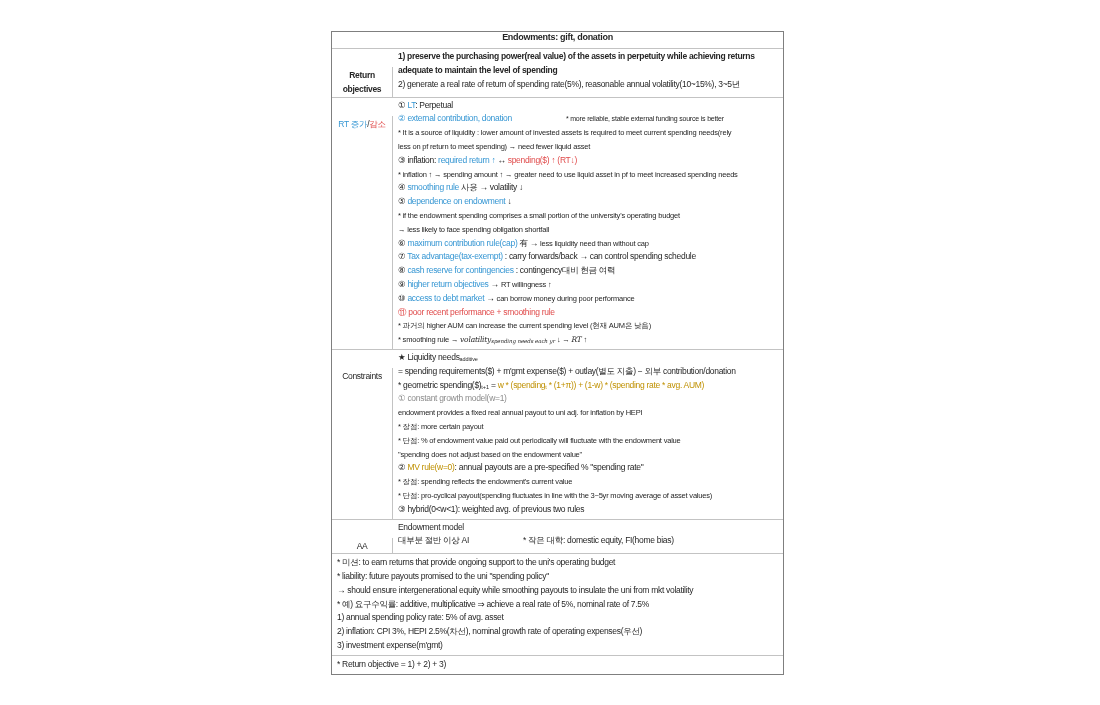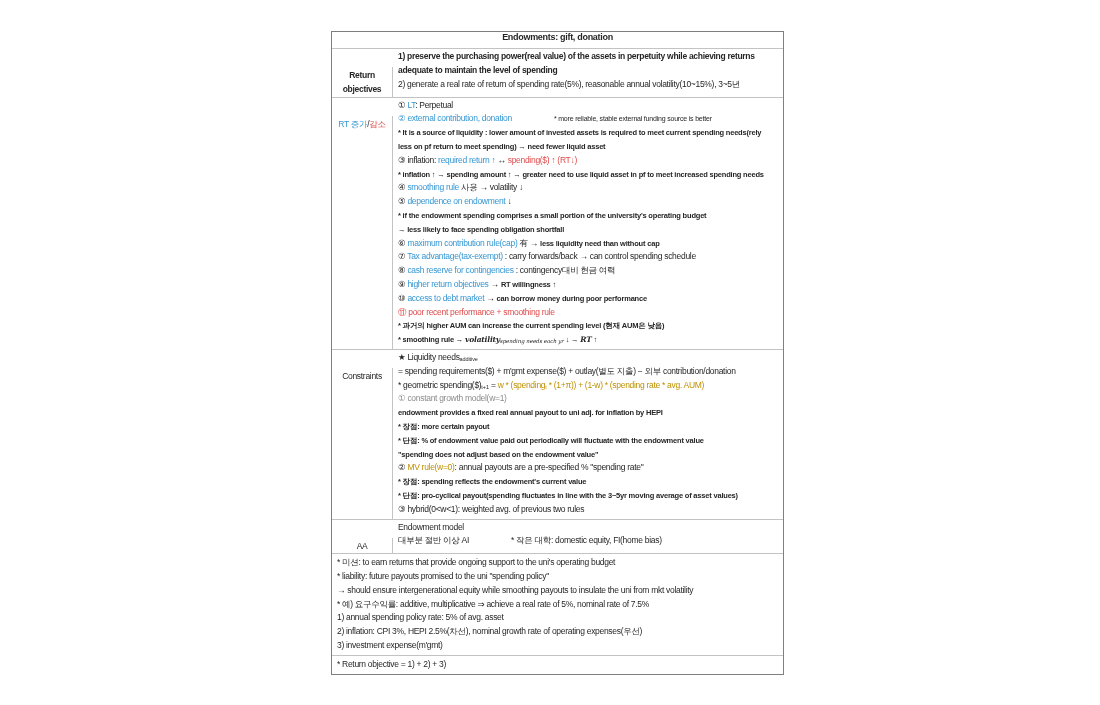--- a/index.html
+++ b/index.html
@@ -10,23 +10,23 @@
        font-size:8.5px;letter-spacing:-0.3px;}
   .row{display:flex;border-top:1px solid #c3c3c3;}
   .row.header{border-top:none;justify-content:center;align-items:flex-start;
        height:16px;font-weight:bold;font-size:9px;}
   .label{flex:0 0 60px;width:60px;border-right:1px solid #c3c3c3;
        text-align:center;padding-top:2px;line-height:13.8px;margin-top:18px;}
   .content{flex:1;min-width:0;padding:1px 3px 2px 5px;}
   .notes-content{flex:1;min-width:0;padding:2px 3px 2px 5px;}
   .line{height:13.8px;line-height:13.8px;white-space:nowrap;overflow:hidden;}
   .bold{font-weight:bold;}
-  .small{font-size:7.5px;letter-spacing:-0.2px;font-weight:bold;}
+  .small{font-size:7.5px;letter-spacing:-0.2px;}
   .xsmall{font-size:7px;letter-spacing:-0.2px;}
-  .gap{margin-left:42px;}
+  .gap{margin-left:54px;}
   .c-blue{color:#3596d3;}
   .c-red{color:#e04b4b;}
   .c-gold{color:#bf9000;text-align:right;}
   .c-gray{color:#8c8c8c;}
   .math{font-family:"DejaVu Serif",serif;font-style:italic;}
   .sub{font-size:5.5px;vertical-align:-1px;letter-spacing:-0.1px;}
 </style>
 </head>
 <body>
 

